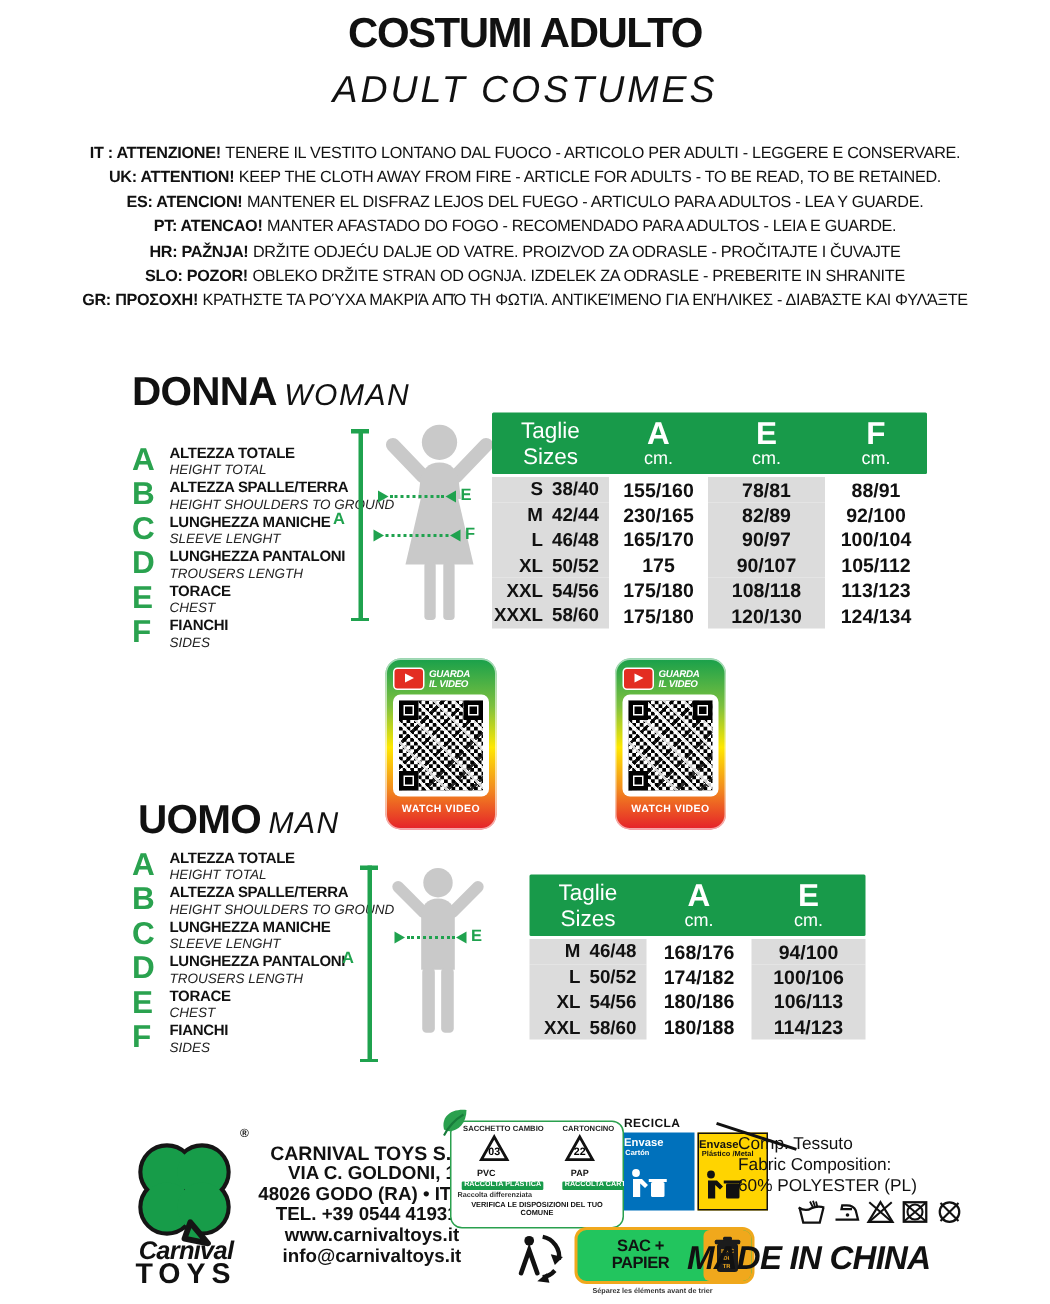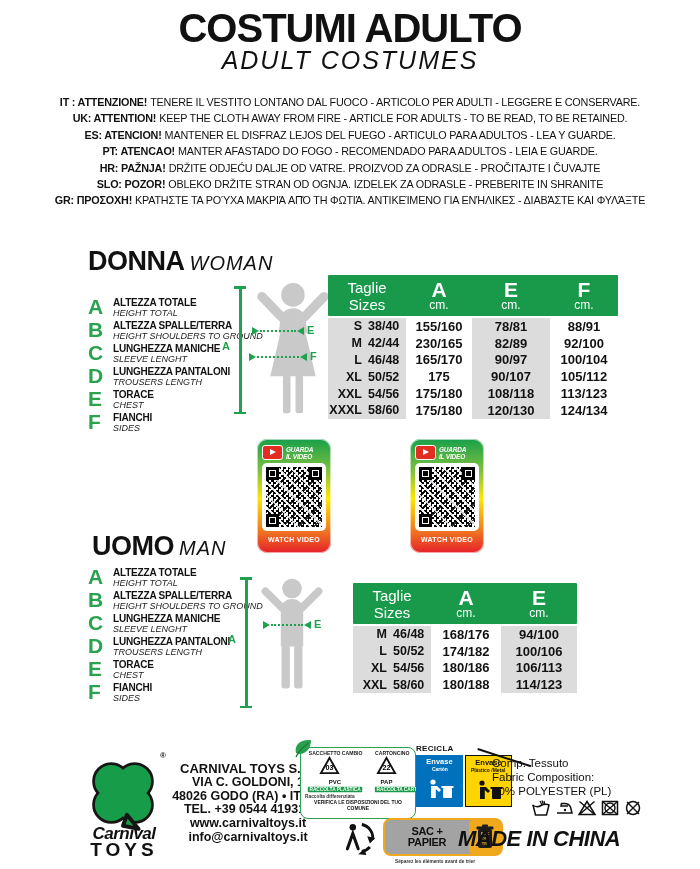--- a/index.html
+++ b/index.html
@@ -1,21 +1,21 @@
 <!DOCTYPE html>
 <html><head>
 <meta charset="utf-8">
 <style>
   html,body{margin:0;padding:0;background:#fff;}
   .page{position:relative;width:700px;height:869px;background:#fff;overflow:hidden;
         font-family:"Liberation Sans",sans-serif;color:#111;}
   .abs{position:absolute;}
 
   
-  .title{top:6px;left:0;width:100%;text-align:center;font-size:40px;font-weight:900;letter-spacing:-1px;}
+  .title{top:6px;left:0;width:100%;text-align:center;font-size:28px;font-weight:900;letter-spacing:-1px;}
   .subtitle{top:46px;left:0;width:100%;text-align:center;font-size:25px;font-style:italic;font-weight:500;letter-spacing:2px;}
 
   
   .warnings{top:94px;left:0;width:100%;text-align:center;font-size:10.8px;line-height:16.4px;letter-spacing:-0.2px;}
   .wline b{font-weight:800;margin-right:3px;}
 
   
   .sec-head .h-it{font-size:27px;font-weight:900;letter-spacing:-0.5px;}
   .sec-head .h-en{font-size:20px;font-style:italic;font-weight:400;letter-spacing:1px;margin-left:5px;}
 
@@ -84,31 +84,31 @@
   .greenbox{width:114px;height:70px;border:1.5px solid #2aa04e;border-radius:8px;background:#fff;font-weight:700;}
   .gb-row{display:flex;justify-content:space-around;text-align:center;}
   .gb-lab{font-size:6px;line-height:6px;font-weight:700;color:#222;transform:scale(.85);}
   .gb-mat{font-size:6px;font-weight:800;line-height:6px;}
   .gb-tag{font-size:6px;line-height:7px;color:#fff;background:#189a4a;padding:0 2px;border-radius:1px;transform:scale(.8);white-space:nowrap;}
   .gb-note1{font-size:6px;line-height:6px;color:#333;transform:scale(.8);transform-origin:left;}
   .gb-note2{font-size:6px;line-height:7px;font-weight:800;text-align:center;transform:scale(.82);}
   .leaf{position:absolute;left:-9px;top:-11px;}
 
   .recicla-title{font-size:8px;font-weight:900;letter-spacing:.3px;}
-  .envase{width:47px;height:52px;display:flex;flex-direction:column;align-items:center;padding-top:3px;box-sizing:border-box;}
+  .envase{width:47px;height:52px;display:flex;flex-direction:column;align-items:flex-start;padding-top:3px;box-sizing:border-box;}
   .envase.blue{background:#0071bc;color:#fff;}
   .envase.yellow{background:#ffd400;color:#111;border:1px solid #111;}
   .env-l1{font-size:7.5px;font-weight:800;line-height:8px;}
   .env-l2{font-size:5.5px;font-weight:600;line-height:6px;transform:scale(.9);white-space:nowrap;}
   .diagline{width:56px;height:1.5px;background:#111;transform:rotate(18deg);transform-origin:left top;}
 
   .comp{width:190px;text-align:left;font-size:11.5px;font-weight:400;line-height:14px;}
   .careicons{display:flex;justify-content:center;gap:3px;}
 
-  .sacbox{width:120px;height:38px;background:#a3a3a3;border:2.5px solid #f0a81c;border-radius:8px;display:flex;align-items:center;box-sizing:border-box;overflow:hidden;}
+  .sacbox{width:120px;height:38px;background:#22c55e;border:2.5px solid #f0a81c;border-radius:8px;display:flex;align-items:center;box-sizing:border-box;overflow:hidden;}
   .sac-text{flex:1;text-align:center;font-size:11px;font-weight:900;line-height:11px;letter-spacing:-0.3px;}
   .sac-bin{width:32px;height:100%;background:#f0a81c;display:flex;align-items:center;justify-content:center;border-radius:4px 0 0 4px;}
   .sac-note{width:120px;text-align:center;font-size:6px;transform:scale(.8);color:#333;font-weight:600;}
   .madein{font-size:22px;font-weight:900;font-style:italic;letter-spacing:-0.5px;}
 </style>
 </head>
 <body>
 
 <div class="page">
 
@@ -460,21 +460,21 @@
   <div class="abs greenbox" style="left:300px;top:747px;">
     <svg class="leaf" width="22" height="22" viewBox="0 0 22 22">
       <path d="M4 16 C2 8 8 2 19 3 C19 12 13 18 6 17 Z" fill="#2aa04e"></path>
       <path d="M4 20 C7 14 12 9 17 6" stroke="#187c3b" stroke-width="1.4" fill="none"></path>
     </svg>
     <div class="gb-row" style="margin-top:2px;">
       <span class="gb-lab">SACCHETTO CAMBIO</span>
       <span class="gb-lab">CARTONCINO</span>
     </div>
     <div class="gb-row" style="margin-top:0;">
-      <span style="text-align:right;">
+      <span style="text-align:left;">
         <svg width="23" height="19" viewBox="0 0 24 20">
           <path d="M12 2 L21 18 H3 Z" fill="none" stroke="#111" stroke-width="2"></path>
           <text x="12" y="15" font-size="7.5" font-weight="bold" text-anchor="middle" font-family="Liberation Sans, sans-serif">03</text>
         </svg>
         <span class="gb-mat" style="display:block;">PVC</span>
       </span>
       <span style="text-align:center;">
         <svg width="23" height="19" viewBox="0 0 24 20">
           <path d="M12 2 L21 18 H3 Z" fill="none" stroke="#111" stroke-width="2"></path>
           <text x="12" y="15" font-size="7.5" font-weight="bold" text-anchor="middle" font-family="Liberation Sans, sans-serif">22</text>

